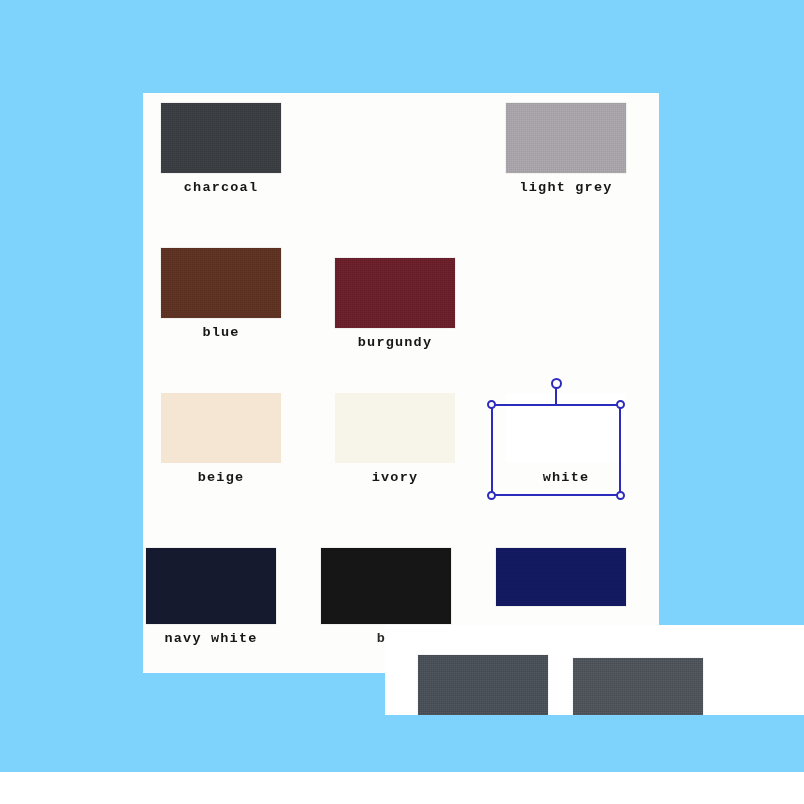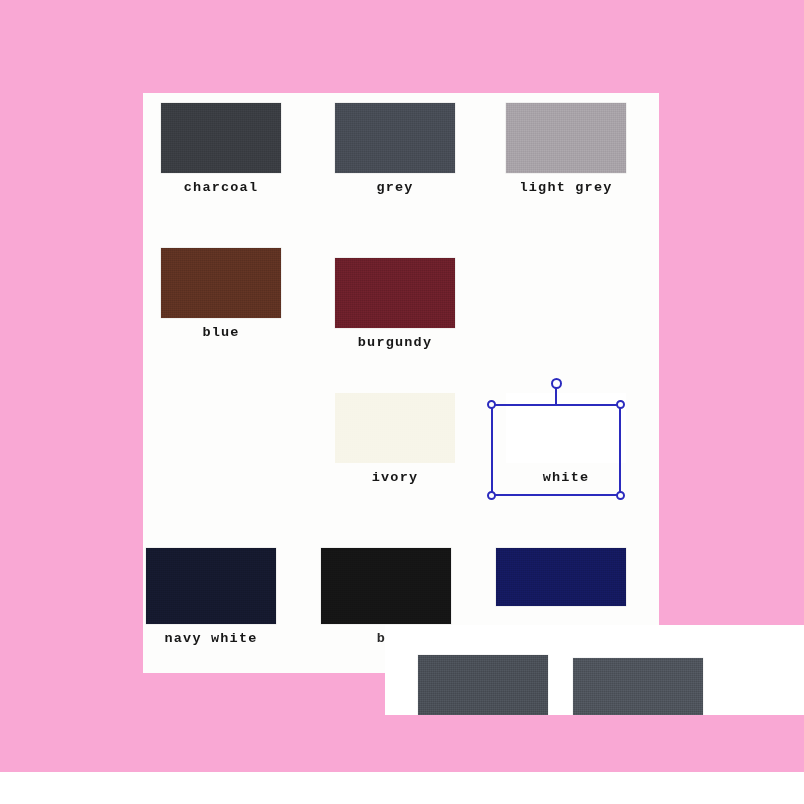--- a/index.html
+++ b/index.html
@@ -9,21 +9,21 @@
     background: #ffffff;
   }
   body {
     font-family: "Liberation Mono", "DejaVu Sans Mono", monospace;
   }
 
   #canvas {
     position: relative;
     width: 804px;
     height: 772px;
-    background: #f9a8d4;
+    background: #7dd3fc;
     overflow: hidden;
   }
 
   
   #chart-image {
     position: absolute;
     left: 143px;
     top: 93px;
     width: 516px;
     height: 580px;
@@ -148,26 +148,20 @@
   <div id="chart-image">
     <div class="swatch-grid">
 
       <div class="swatch-cell" style="left:0px; top:10px;">
         <div class="swatch-chip" style="background:#3a3d42;">
           <div class="weave"></div>
         </div>
         <div class="swatch-label">charcoal</div>
       </div>
 
-      <div class="swatch-cell" style="left:174px; top:10px;">
-        <div class="swatch-chip" style="background:#474c55;">
-          <div class="weave"></div>
-        </div>
-        <div class="swatch-label">grey</div>
-      </div>
 
       <div class="swatch-cell" style="left:345px; top:10px;">
         <div class="swatch-chip" style="background:#a8a3a8;">
           <div class="weave"></div>
         </div>
         <div class="swatch-label">light grey</div>
       </div>
 
       <div class="swatch-cell" style="left:0px; top:155px;">
         <div class="swatch-chip" style="background:#5e3222;">
@@ -177,20 +171,26 @@
       </div>
 
       <div class="swatch-cell" style="left:174px; top:165px;">
         <div class="swatch-chip" style="background:#6b1f2a;">
           <div class="weave"></div>
         </div>
         <div class="swatch-label">burgundy</div>
       </div>
 
 
+      <div class="swatch-cell" style="left:0px; top:300px;">
+        <div class="swatch-chip pale" style="background:#f5e6d3;">
+          <div class="weave"></div>
+        </div>
+        <div class="swatch-label">beige</div>
+      </div>
 
       <div class="swatch-cell" style="left:174px; top:300px;">
         <div class="swatch-chip pale" style="background:#f7f5e9;">
           <div class="weave"></div>
         </div>
         <div class="swatch-label">ivory</div>
       </div>
 
       <div class="swatch-cell" style="left:345px; top:300px;">
         <div class="swatch-chip pale" style="background:#ffffff;">

